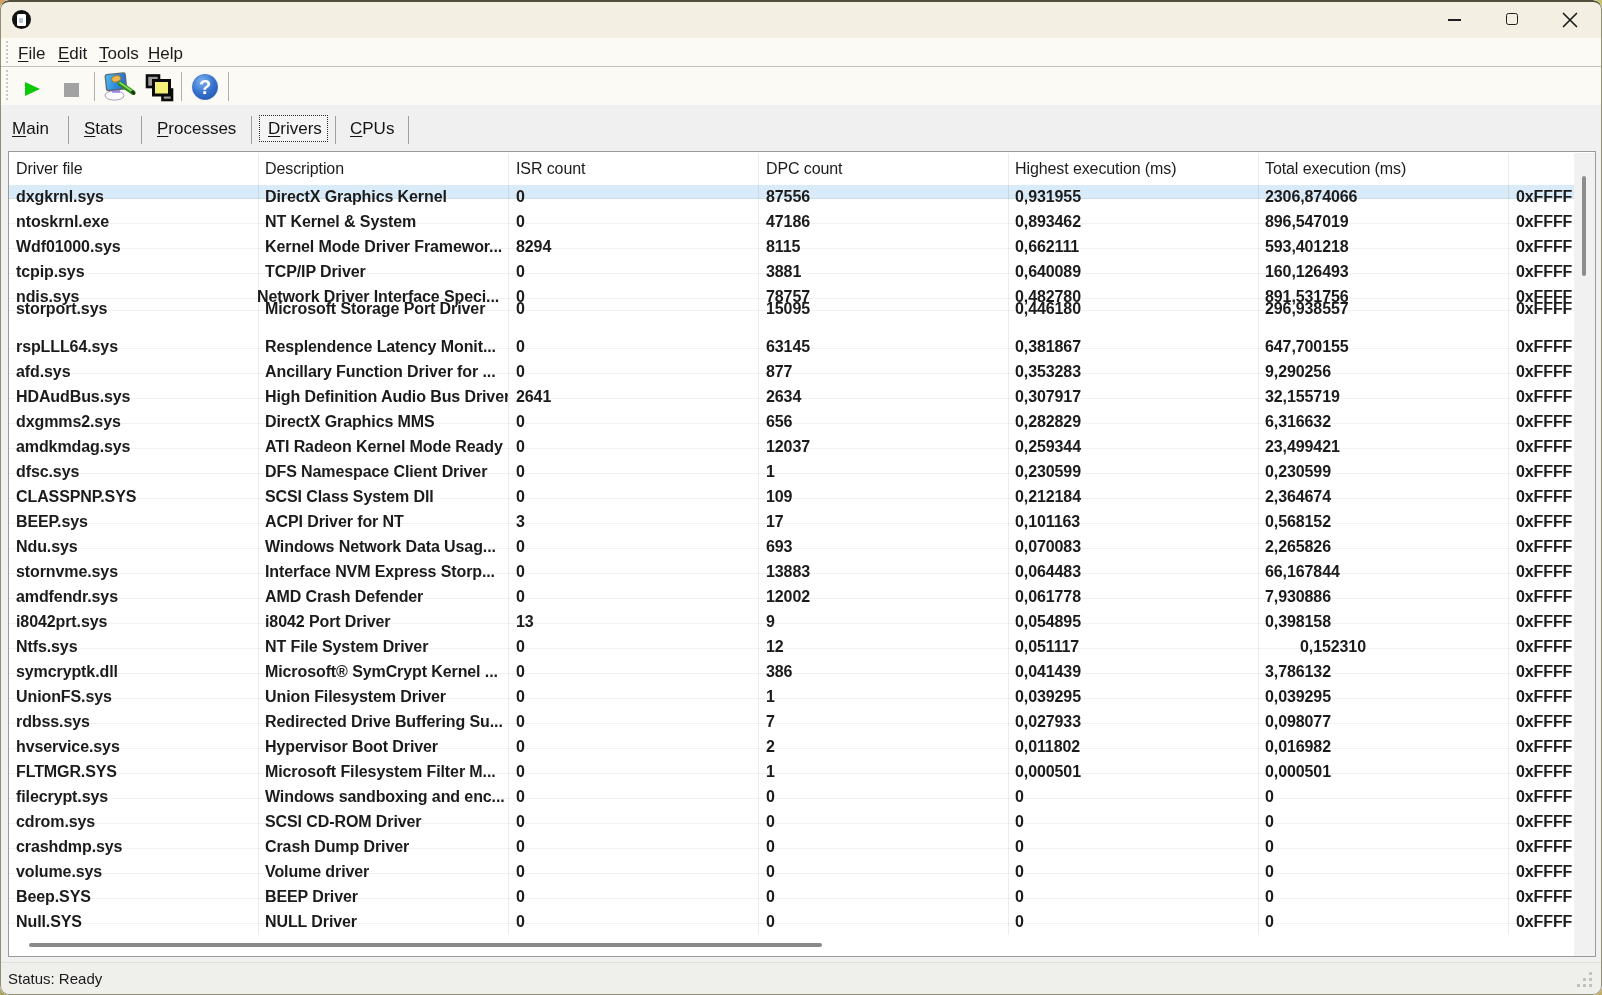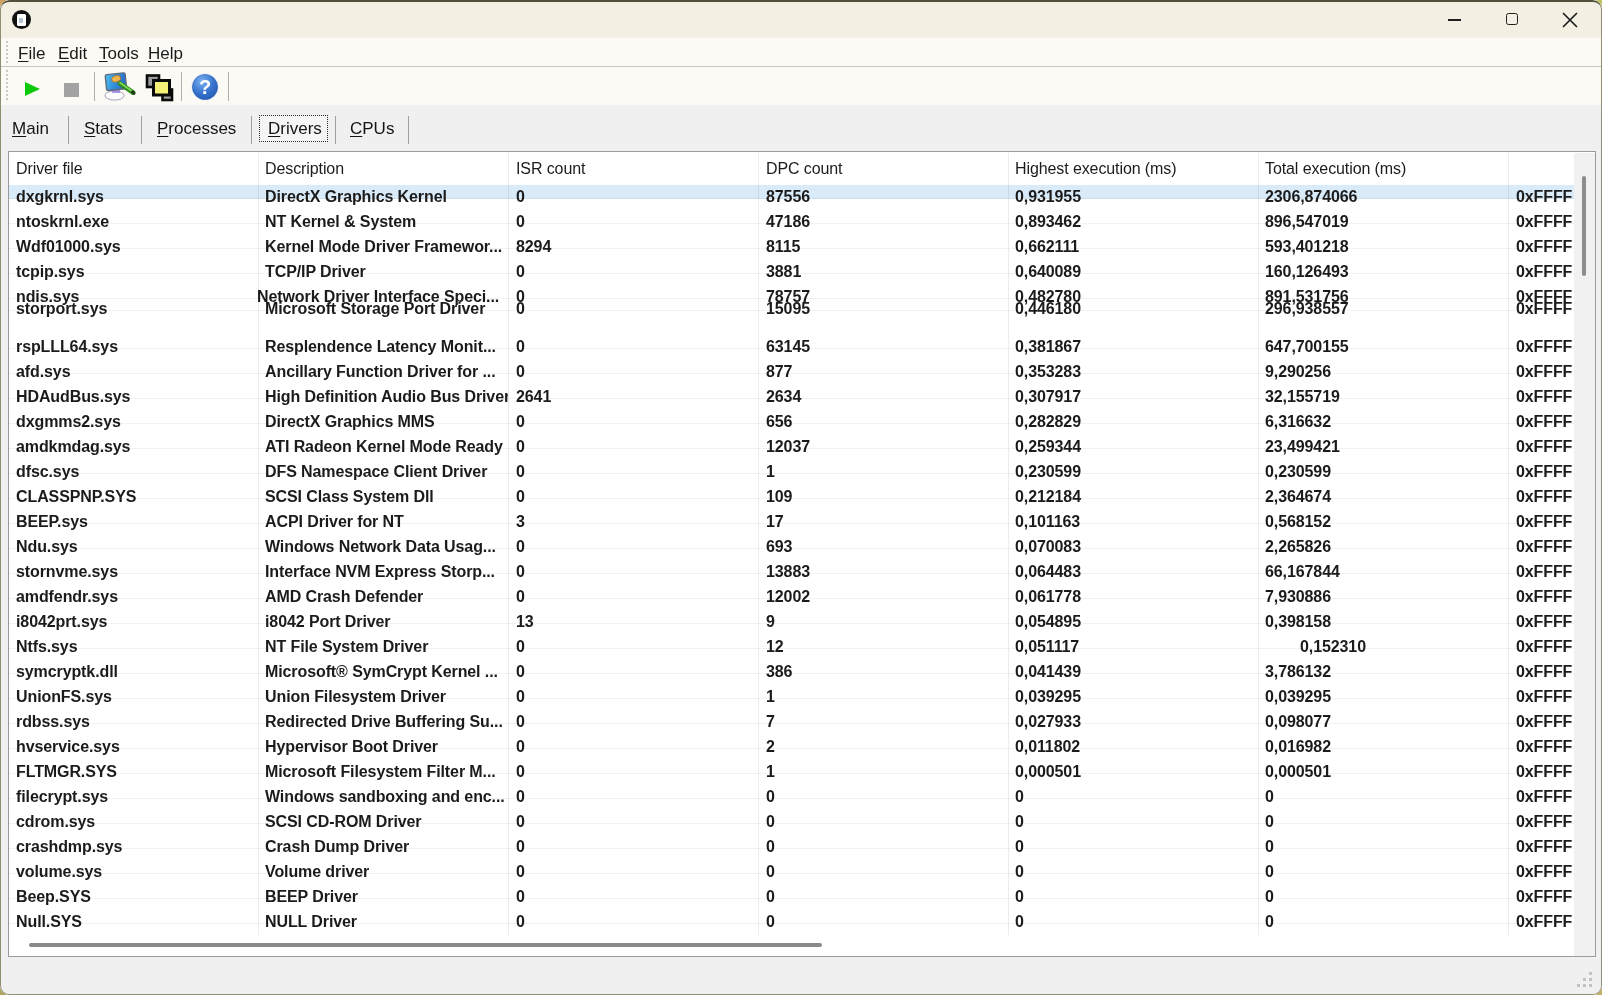--- a/index.html
+++ b/index.html
@@ -406,20 +406,23 @@
           <span class="c" style="left:1256px;width:243px">0</span>
           <span class="c" style="left:1507px;width:58px">0xFFFF</span>
         </div>
     <div id="vtrack">
           <div id="vthumb"></div>
         </div>
     <div id="hthumb"></div>
   </div>
     </div>
 
+  <div id="status">
+      <span>Status: Ready</span>
+    </div>
   <div class="gripdot" style="left:1589px;top:972px"></div>
   <div class="gripdot" style="left:1589px;top:978px"></div>
   <div class="gripdot" style="left:1583px;top:978px"></div>
   <div class="gripdot" style="left:1589px;top:984px"></div>
   <div class="gripdot" style="left:1583px;top:984px"></div>
   <div class="gripdot" style="left:1577px;top:984px"></div>
   <div id="frame"></div>
 </div>
 
 </body></html>

